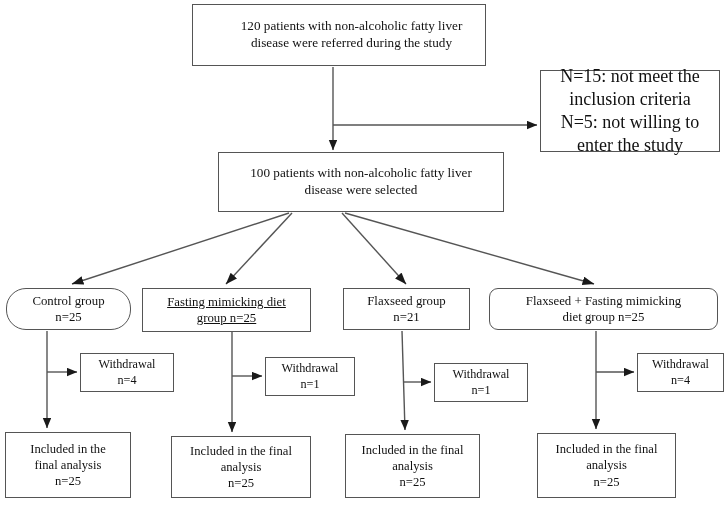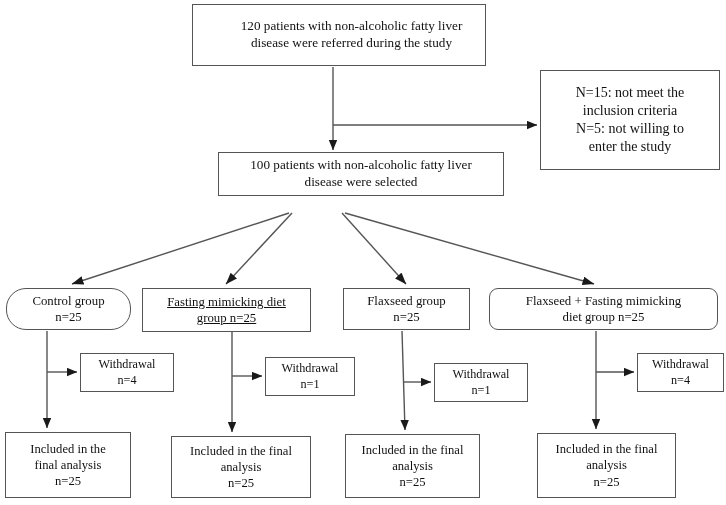--- a/index.html
+++ b/index.html
@@ -45,22 +45,22 @@
     white-space: pre-line;
   }
   .node-text {
     display: block;
     width: 100%;
     white-space: pre-line;
   }
 
   
   #node-enrolled      { left: 192px;  top: 4px;   width: 294px; height: 62px;  font-size: 13.2px; padding-left: 29px; }
-  #node-excluded      { left: 540px;  top: 70px;  width: 180px; height: 100px;  font-size: 14px; }
-  #node-selected      { left: 218px;  top: 152px; width: 286px; height: 44px;  font-size: 13.2px; justify-content: flex-end; }
+  #node-excluded      { left: 540px;  top: 70px;  width: 180px; height: 82px;  font-size: 18px; }
+  #node-selected      { left: 218px;  top: 152px; width: 286px; height: 60px;  font-size: 13.2px; justify-content: flex-end; }
 
   #node-group-1       { left: 6px;    top: 288px; width: 125px; height: 42px;  font-size: 12.8px; border-radius: 20px; }
   #node-group-2       { left: 142px;  top: 288px; width: 169px; height: 44px;  font-size: 12.8px; text-decoration: underline; }
   #node-group-3       { left: 343px;  top: 288px; width: 127px; height: 42px;  font-size: 12.8px; }
   #node-group-4       { left: 489px;  top: 288px; width: 229px; height: 42px;  font-size: 12.8px; border-radius: 9px; }
 
   #node-wd-1          { left: 80px;   top: 353px; width: 94px;  height: 39px;  font-size: 12.2px; }
   #node-wd-2          { left: 265px;  top: 357px; width: 90px;  height: 39px;  font-size: 12.2px; }
   #node-wd-3          { left: 434px;  top: 363px; width: 94px;  height: 39px;  font-size: 12.2px; }
   #node-wd-4          { left: 637px;  top: 353px; width: 87px;  height: 39px;  font-size: 12.2px; }
@@ -130,21 +130,21 @@
   <div class="node" id="node-group-1">
     <span class="node-text">Control group
 n=25</span>
   </div>
   <div class="node" id="node-group-2">
     <span class="node-text">Fasting mimicking diet
 group n=25</span>
   </div>
   <div class="node" id="node-group-3">
     <span class="node-text">Flaxseed group
-n=25</span>
+n=21</span>
   </div>
   <div class="node" id="node-group-4">
     <span class="node-text">Flaxseed + Fasting mimicking
 diet group n=25</span>
   </div>
 
   <div class="node" id="node-wd-1">
     <span class="node-text">Withdrawal
 n=4</span>
   </div>

